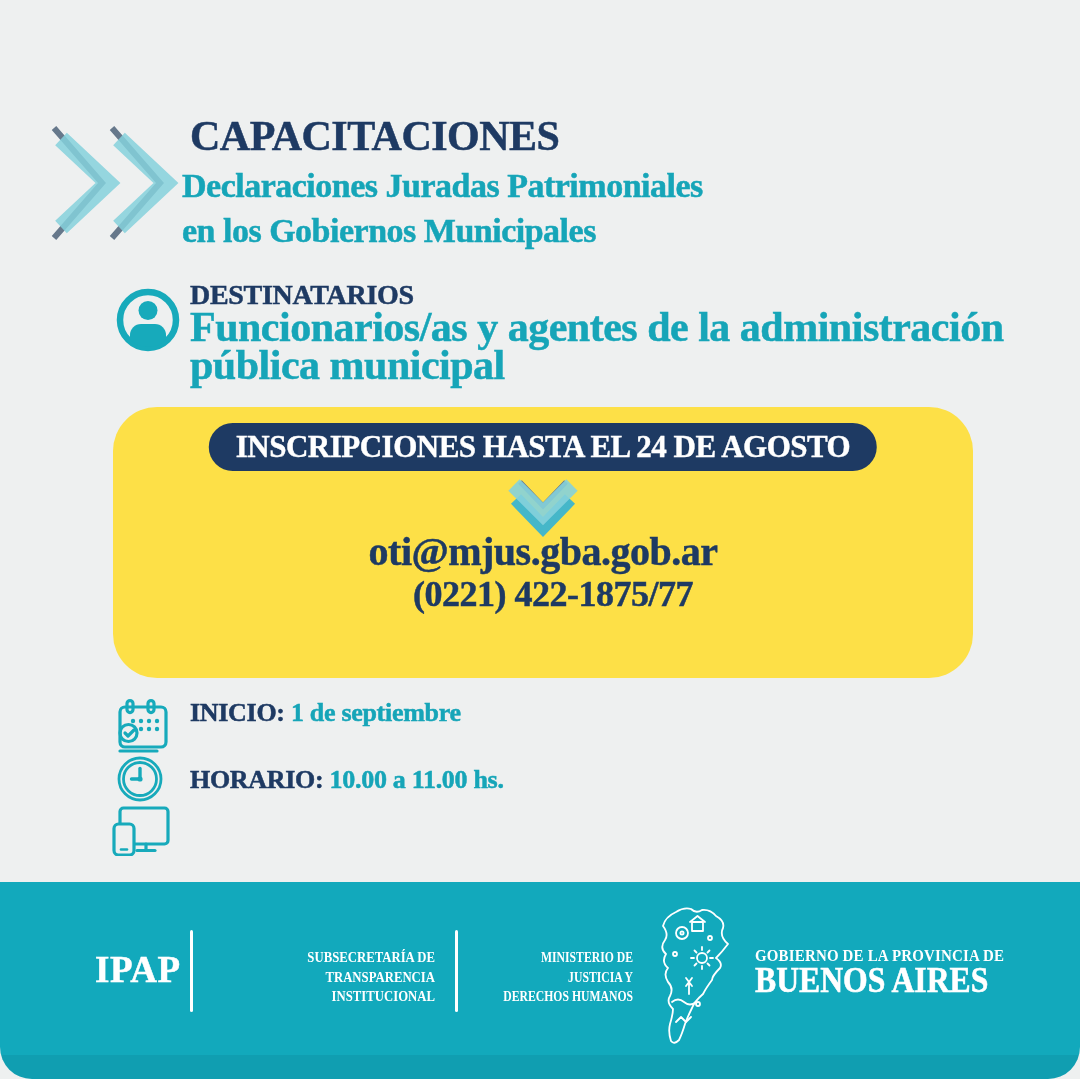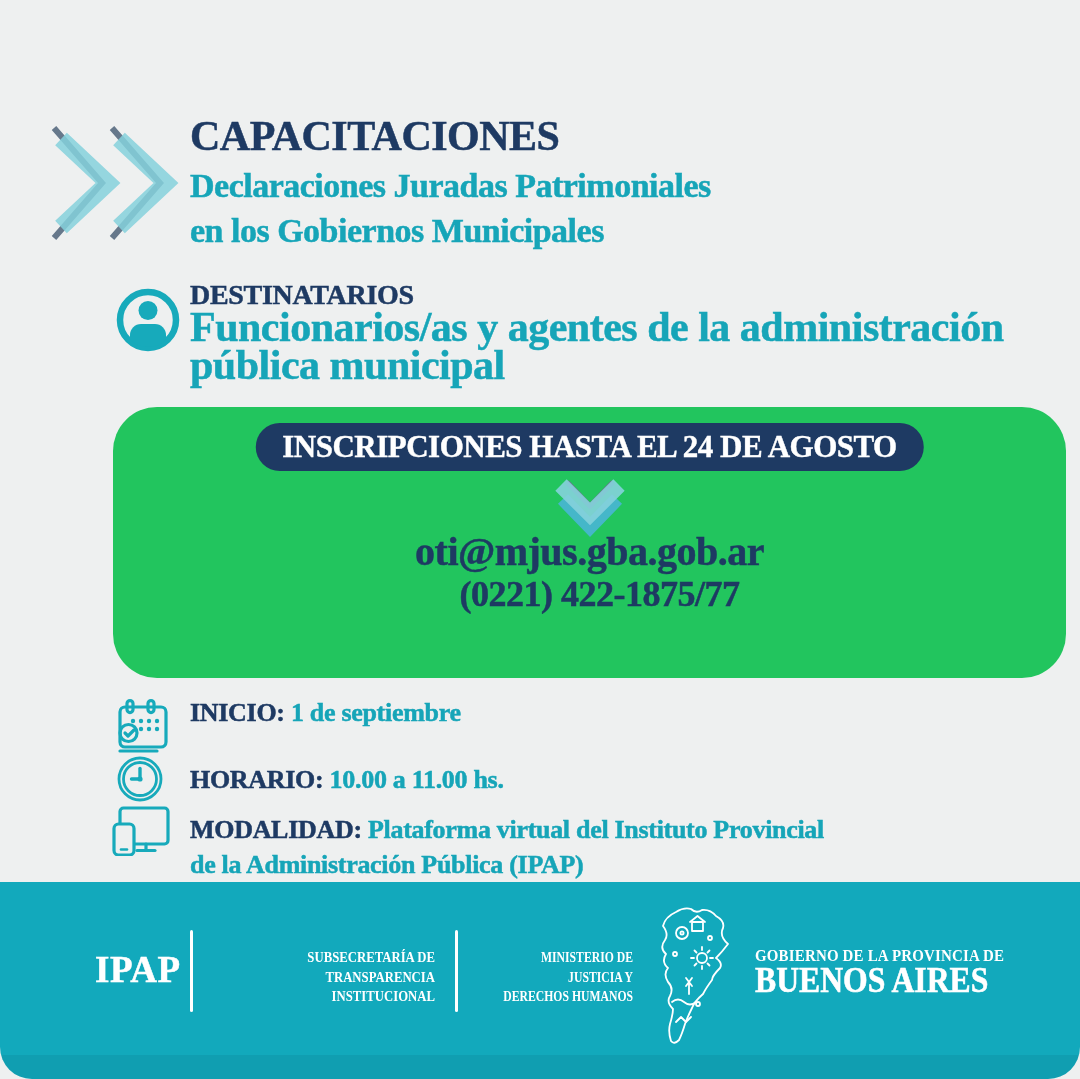--- a/index.html
+++ b/index.html
@@ -11,29 +11,29 @@
     border-radius:32px;
   }
   .abs{position:absolute;}
   .navy{color:#1e3a63;}
   .teal{color:#16a5b8;}
   .heavy{font-weight:bold;-webkit-text-stroke:0.5px currentColor;}
 
   
   .chevrons{left:50px;top:126px;width:116px;height:116px;overflow:visible;}
   .title{left:190px;top:112px;font-size:42px;line-height:48px;letter-spacing:-0.5px;white-space:nowrap;}
-  .subtitle{left:190px;top:163px;font-size:34px;line-height:45px;letter-spacing:-0.5px;white-space:nowrap;}
+  .subtitle{left:182px;top:163px;font-size:34px;line-height:45px;letter-spacing:-0.5px;white-space:nowrap;}
 
   
   .person-icon{left:116px;top:288px;width:64px;height:64px;}
   .dest-label{left:190px;top:280px;font-size:28px;line-height:30px;letter-spacing:-0.3px;}
   .dest-text{left:190px;top:308px;font-size:42px;line-height:38px;letter-spacing:-0.5px;white-space:nowrap;}
 
   
-  .panel{left:113px;top:407px;width:953px;height:271px;background:#22c55e;border-radius:44px;}
+  .panel{left:113px;top:407px;width:860px;height:271px;background:#fde047;border-radius:44px;}
   .pill{
     position:absolute;left:50%;top:16px;transform:translateX(-50%);
     height:48px;background:#1e3a63;border-radius:24px;
     display:flex;align-items:center;justify-content:center;
     padding:0 27px;white-space:nowrap;
   }
   .pill-text{color:#ffffff;font-size:31px;font-weight:bold;letter-spacing:-0.5px;-webkit-text-stroke:0.4px #fff;}
   .chevron-down{position:absolute;left:50%;top:70px;transform:translateX(-50%);width:88px;height:62px;overflow:visible;}
   .panel-line{position:absolute;left:0;right:0;text-align:center;white-space:nowrap;}
   .email{top:124px;font-size:40px;line-height:42px;letter-spacing:-0.5px;}
@@ -153,27 +153,20 @@
 
   <svg class="abs dev-icon" viewBox="0 0 58 50">
     <g fill="none" stroke="#17aabb" stroke-width="3.2" stroke-linecap="round" stroke-linejoin="round">
       <rect x="8" y="2" width="48" height="36" rx="3.5"></rect>
       <path d="M34,38 V43"></path>
       <path d="M25,44.5 H43"></path>
     </g>
     <rect x="2" y="18" width="20" height="31" rx="4.5" fill="#eef0f0" stroke="#17aabb" stroke-width="3.2"></rect>
     <path d="M9,43.5 H15" stroke="#17aabb" stroke-width="2.6" stroke-linecap="round"></path>
   </svg>
-  <div class="abs detail row-modalidad">
-    <div>
-      <span class="navy heavy">MODALIDAD:</span>
-      <span class="teal heavy">Plataforma virtual del Instituto Provincial</span>
-    </div>
-    <div class="teal heavy">de la Administración Pública (IPAP)</div>
-  </div>
 
   <div class="abs footer">
     <div class="footer-strip"></div>
   </div>
   <div class="brand">IPAP</div>
   <div class="fdivider div1"></div>
   <div class="org org1">
     <div>SUBSECRETARÍA DE</div>
     <div>TRANSPARENCIA INSTITUCIONAL</div>
   </div>

